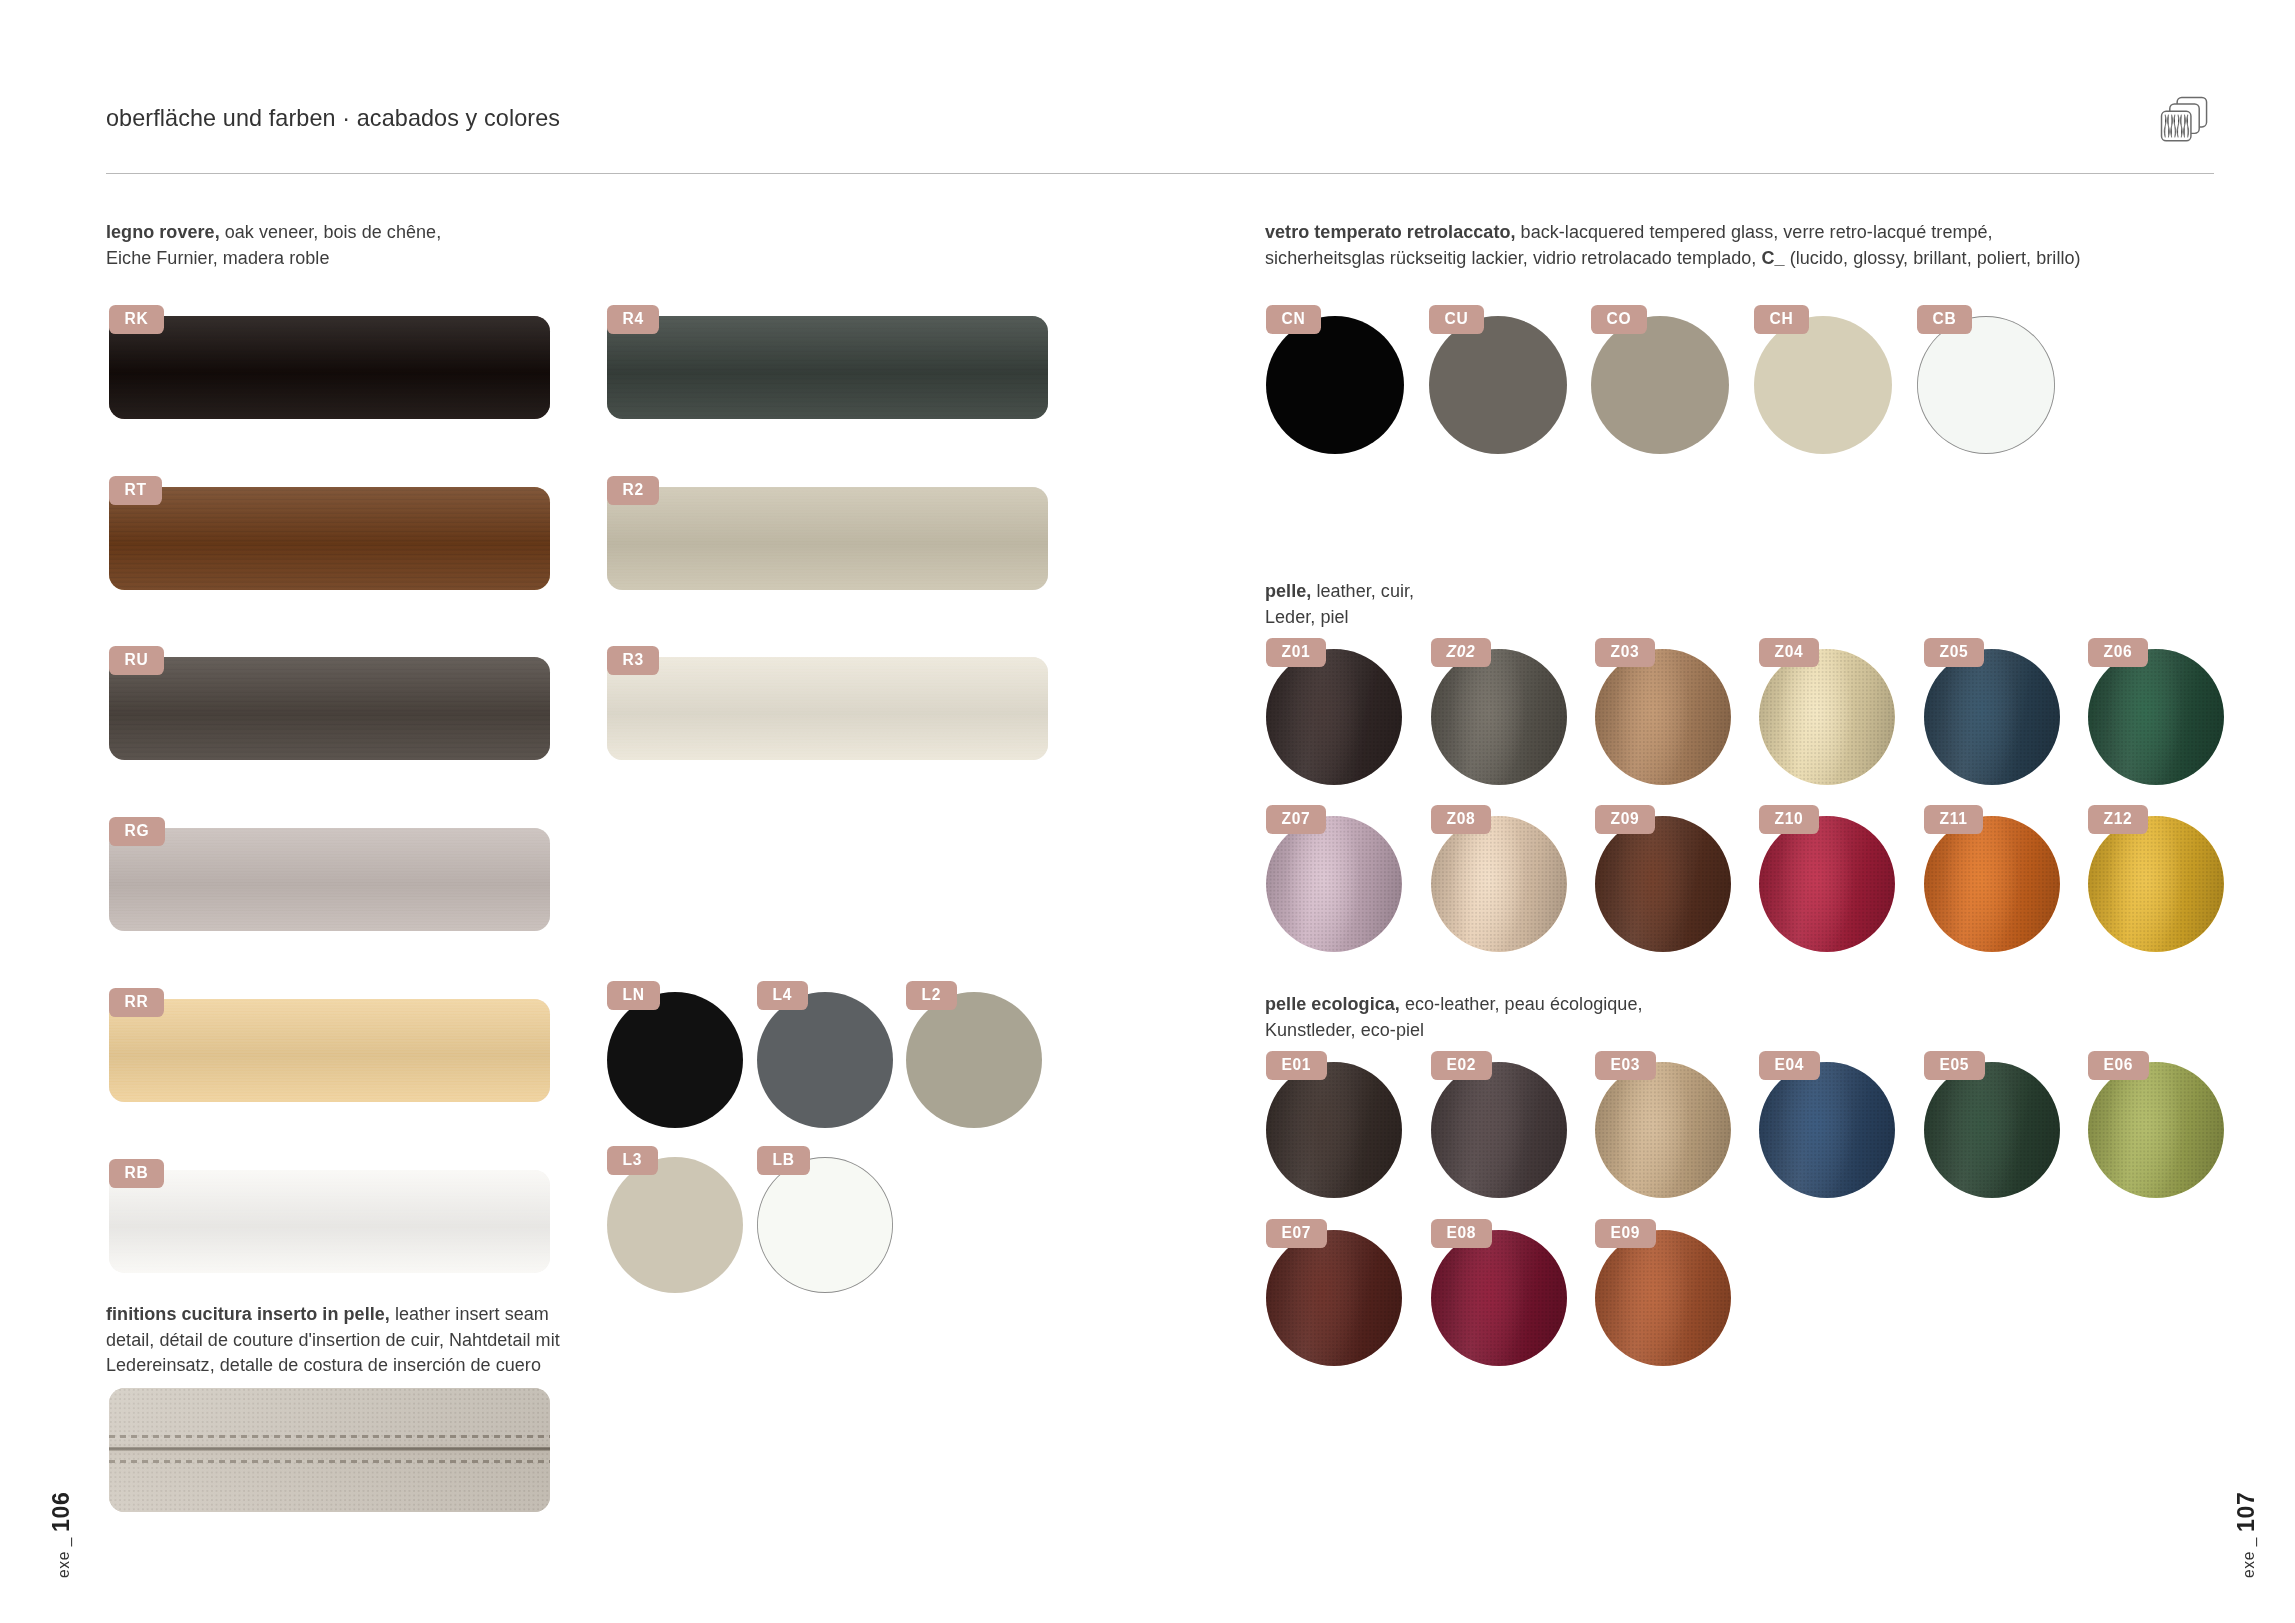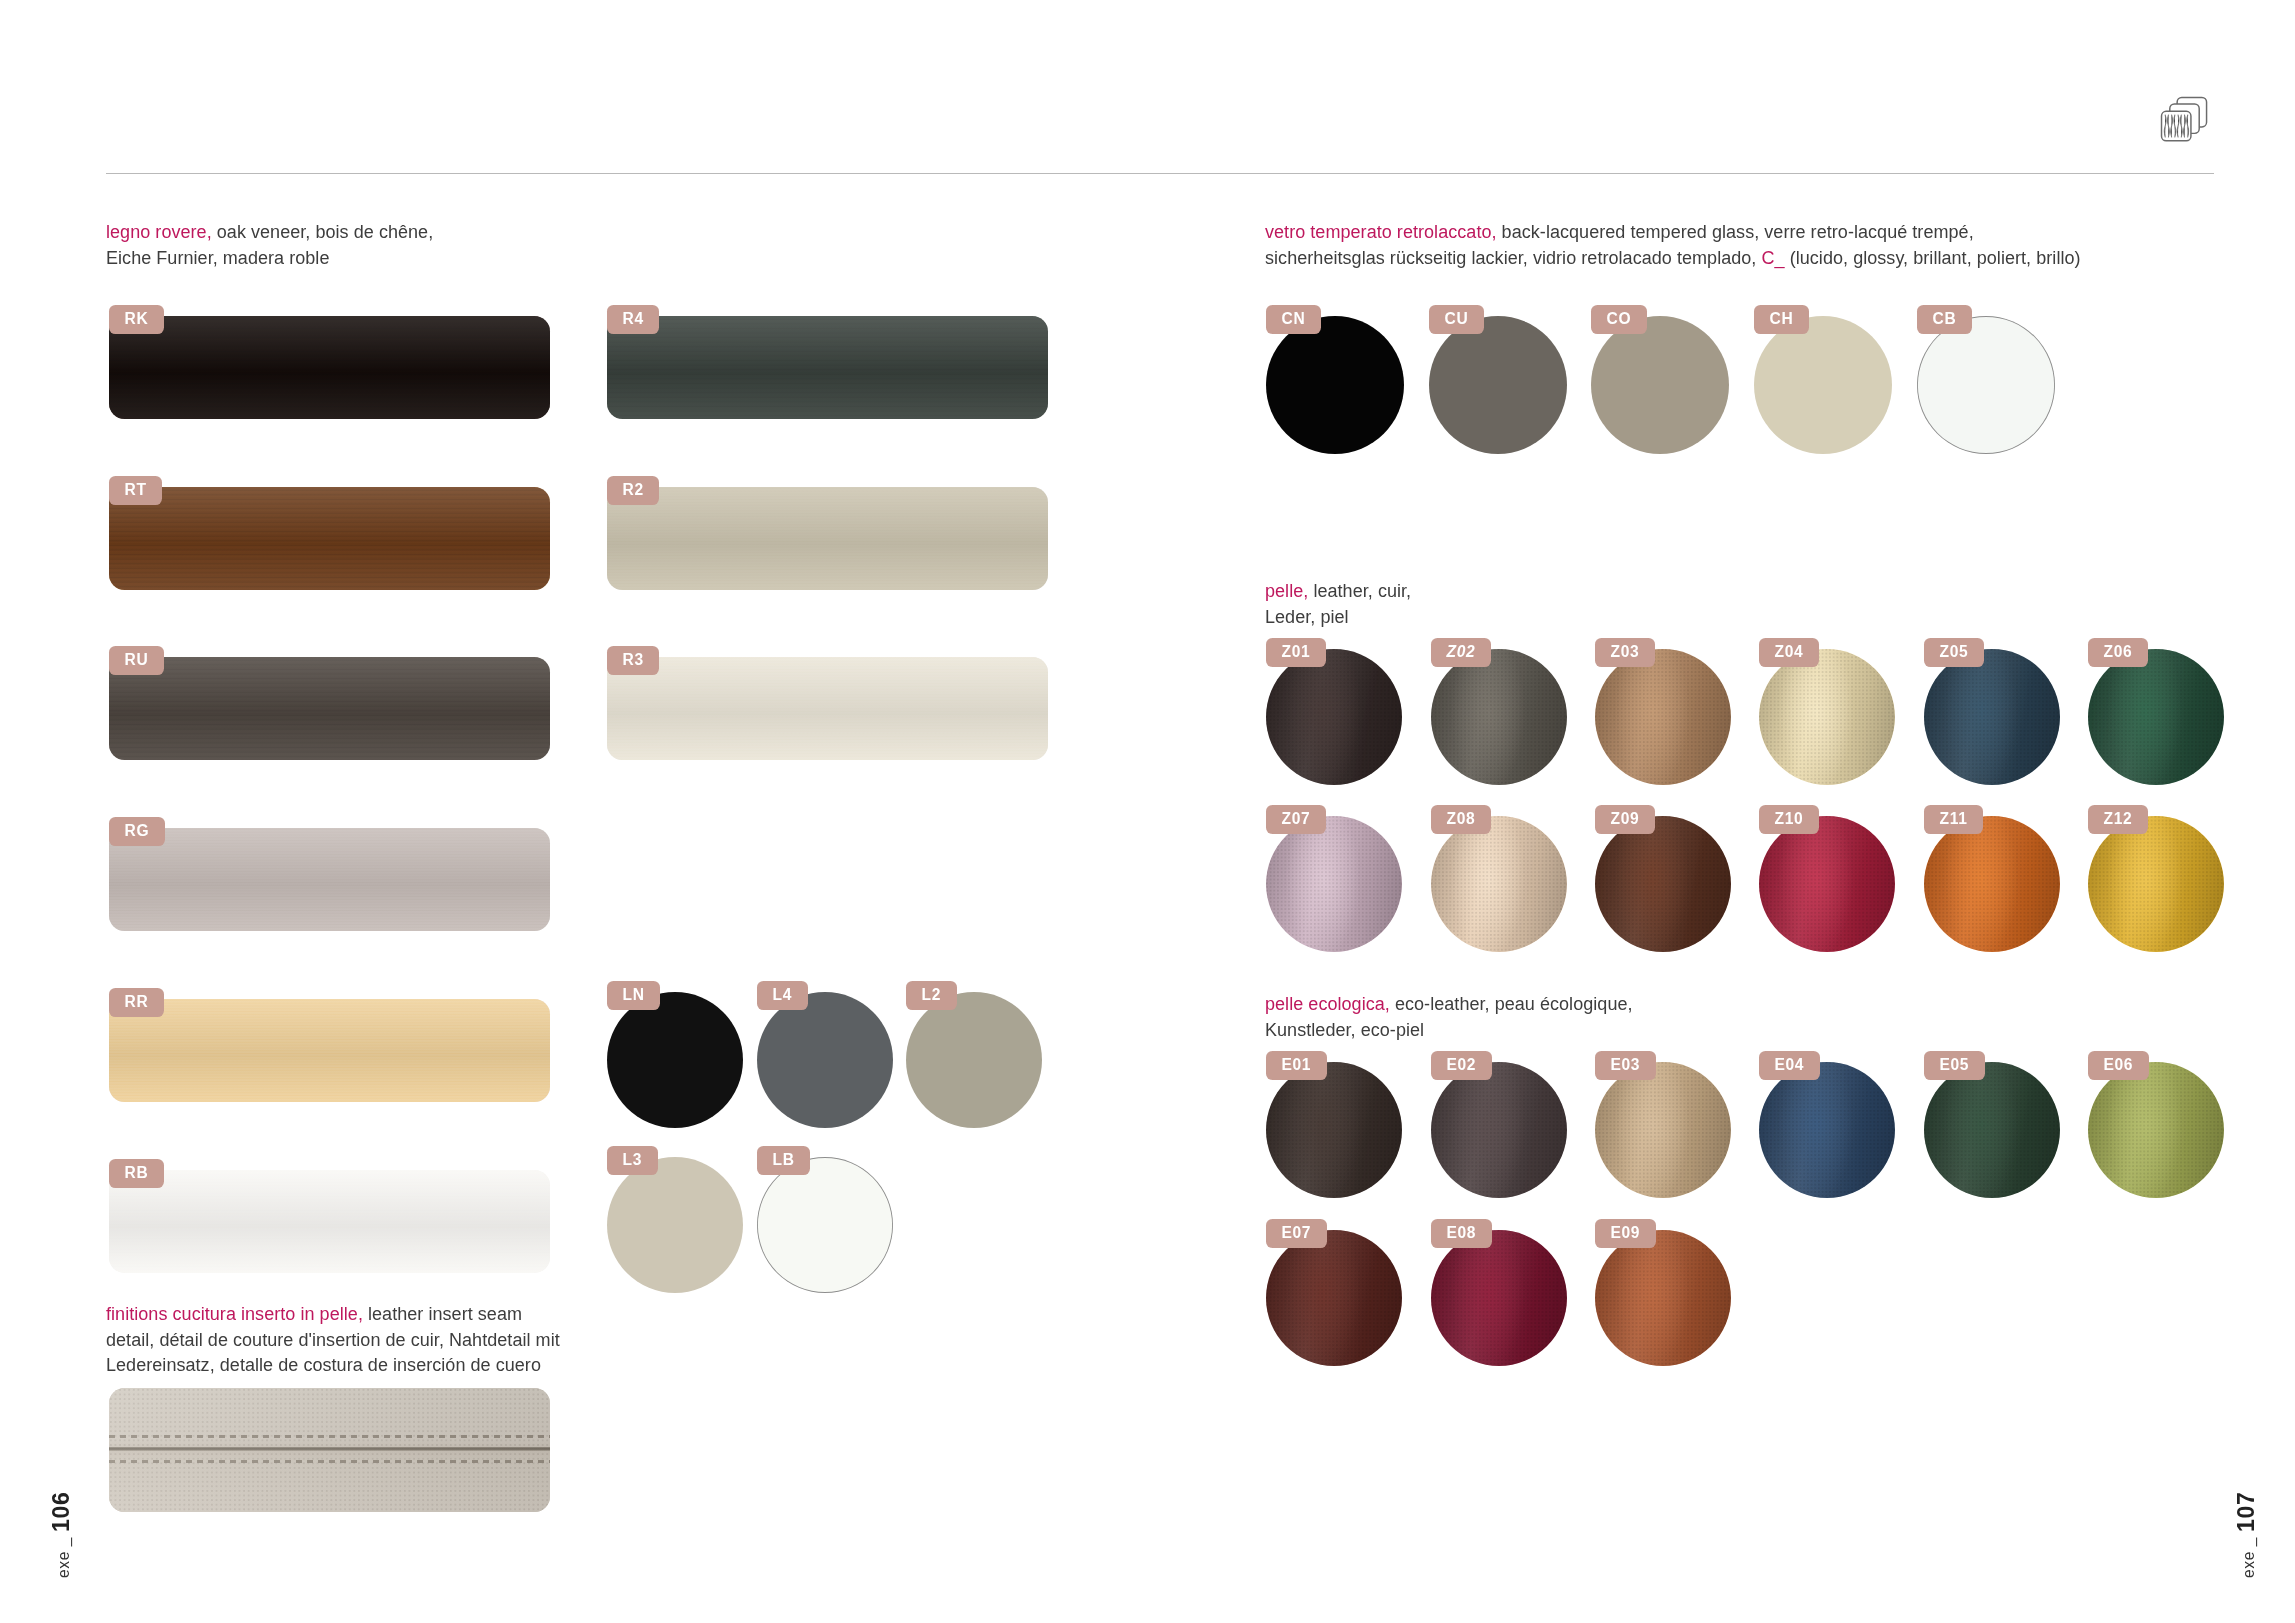--- a/index.html
+++ b/index.html
@@ -17,21 +17,21 @@
 
   .header { position:absolute; left:106px; top:101px; width:2112px; }
   .header-title { font-size:23.4px; line-height:1.48; color:#333; letter-spacing:0.1px; }
   .header-title b { font-weight:bold; color:#111; }
   .header-rule { position:absolute; left:106px; top:173px; width:2108px; height:0.9px; background:#b9b9b9; }
 
   .samples-icon { position:absolute; right:81px; top:92px; width:61px; height:57px; }
 
   
   .caption { font-size:18px; line-height:1.42; color:#3d3d3d; letter-spacing:0.05px; }
-  .caption b { font-weight:normal; color:#be185d; }
+  .caption b { font-weight:bold; color:#404040; }
 
   
   .chip {
     position:absolute; left:0; top:0;
     background:#c69c92;
     color:#ffffff;
     font-size:15.6px; font-weight:bold; letter-spacing:0.6px;
     padding:6.4px 15.6px 7.3px 15.6px;
     border-radius:6.4px;
     z-index:4;
@@ -89,20 +89,21 @@
   }
   .folio .num { font-weight:bold; font-size:23px; }
   .folio .pre { font-weight:normal; font-size:15.6px; color:#333; }
 </style>
 </head>
 <body>
 
 <div class="spread">
 
   <div class="header">
+    <div class="header-title">oberfläche und farben · acabados y colores</div>
   </div>
   <div class="header-rule"></div>
 
   <div class="samples-icon">
     <svg viewBox="0 0 66 62" width="61" height="57">
       <rect x="25" y="6" width="32" height="32" rx="5" fill="#ffffff" stroke="#6b6b6b" stroke-width="1.6"></rect>
       <rect x="17" y="13" width="32" height="32" rx="5" fill="#ffffff" stroke="#6b6b6b" stroke-width="1.6"></rect>
       <rect x="8" y="21" width="32" height="32" rx="5" fill="#ffffff" stroke="#6b6b6b" stroke-width="1.6"></rect>
       <g stroke="#777" stroke-width="1.1" stroke-linecap="round">
         <path d="M12 25 q2 6 0 12 q-2 6 0 12"></path>

